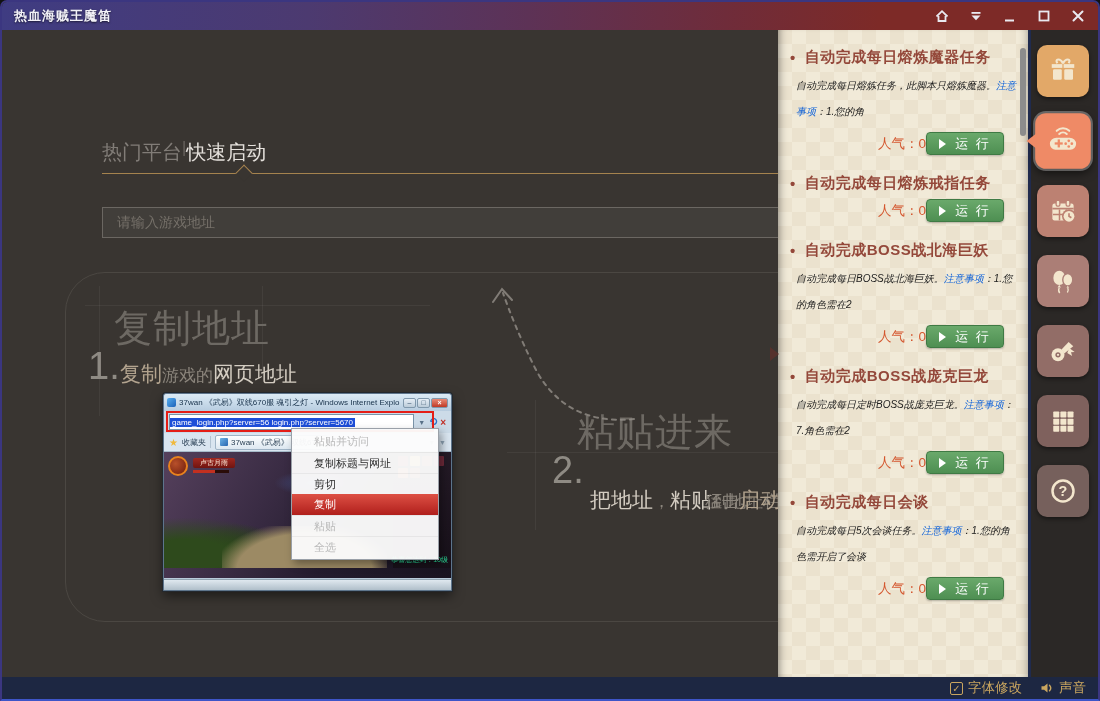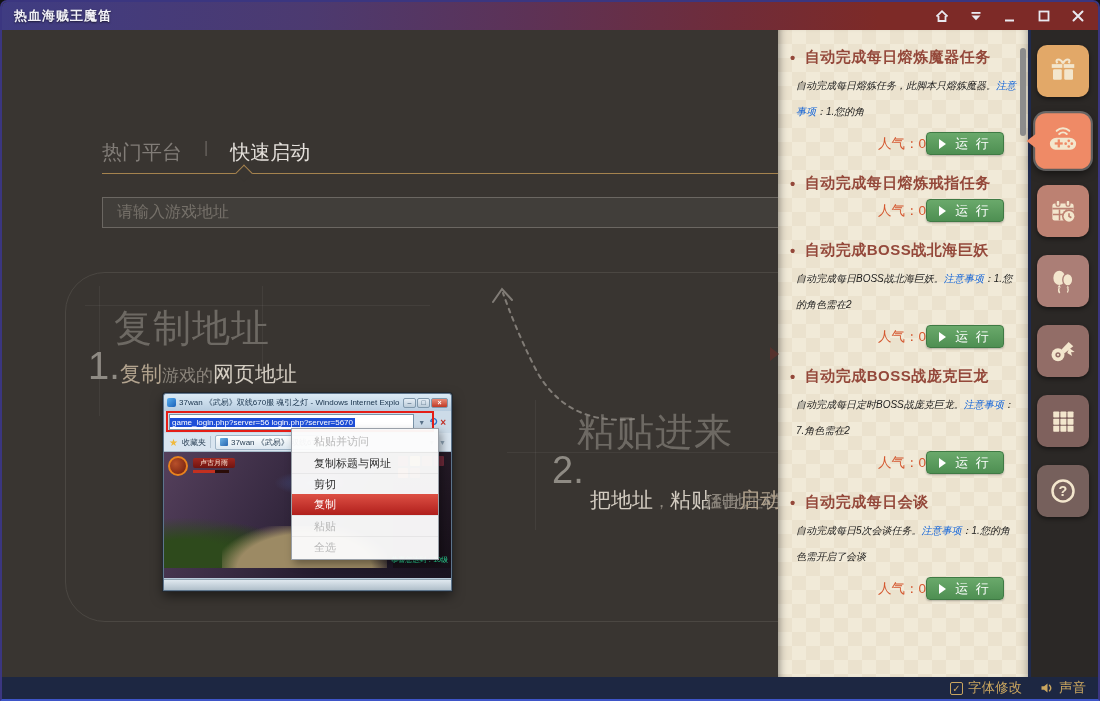--- a/index.html
+++ b/index.html
@@ -12,30 +12,30 @@
     border-radius:5px 5px 0 0;padding:0 12px;gap:20px;}
   .title-text{color:#f2f1f7;font-size:13px;font-weight:bold;text-shadow:0 1px 2px rgba(0,0,0,.6);letter-spacing:1px;}
   .win-btns{display:flex;align-items:center;gap:17px;}
   .win-btn{width:17px;height:17px;display:flex;align-items:center;justify-content:center;cursor:pointer;}
   .win-btn svg{display:block;}
   
   .content{flex:1;display:flex;min-height:0;}
   
   .main{position:relative;width:776px;flex:0 0 776px;background:#393531;overflow:hidden;}
   .guide{position:absolute;background:rgba(255,255,255,.05);}
-  .tabs{position:absolute;left:100px;top:109px;display:flex;align-items:flex-start;gap:22px;font-size:20px;}
+  .tabs{position:absolute;left:100px;top:109px;display:flex;align-items:flex-start;font-size:20px;}
   .tab{cursor:pointer;}
   .tab-dim{color:#817c77;}
   .tab-active{color:#e5e1dc;}
   .tab-sep{color:#6a6560;font-size:16px;}
   .tab-underline{position:absolute;left:100px;top:143px;width:676px;height:1px;background:#a5834e;}
   .tab-caret{position:absolute;left:236px;top:137px;width:12px;height:12px;background:#393531;
     border-left:1px solid #a5834e;border-top:1px solid #a5834e;transform:rotate(45deg);}
-  .addr-input{position:absolute;left:100px;top:167px;width:712px;height:31px;background:#413e3a;
-    border:1px solid #6b6762;display:flex;align-items:center;padding:0 14px;font-size:16px;color:#757069;cursor:text;}
+  .addr-input{position:absolute;left:100px;top:177px;width:712px;height:31px;background:#413e3a;
+    border:1px solid #6b6762;display:flex;align-items:center;padding:0 14px;font-size:14px;color:#757069;cursor:text;}
   .outline-box{position:absolute;left:63px;top:242px;width:792px;height:350px;border:1px solid #4b4742;border-radius:40px;}
   .big-step{position:absolute;font-size:38px;color:#6d6963;letter-spacing:1px;}
   .step-num{position:absolute;font-size:38px;color:#8f8b84;}
   .step-sub{position:absolute;display:flex;align-items:baseline;white-space:nowrap;}
   .s-big{font-size:21px;color:#b2a38e;}
   .s-small{font-size:17px;color:#8b857c;}
   .s-big-light{font-size:21px;color:#d3ccc1;}
   .arrow-svg{position:absolute;left:0;top:0;pointer-events:none;}
   
   .shot{position:absolute;left:161px;top:363px;width:289px;height:198px;background:#b9cbdb;

